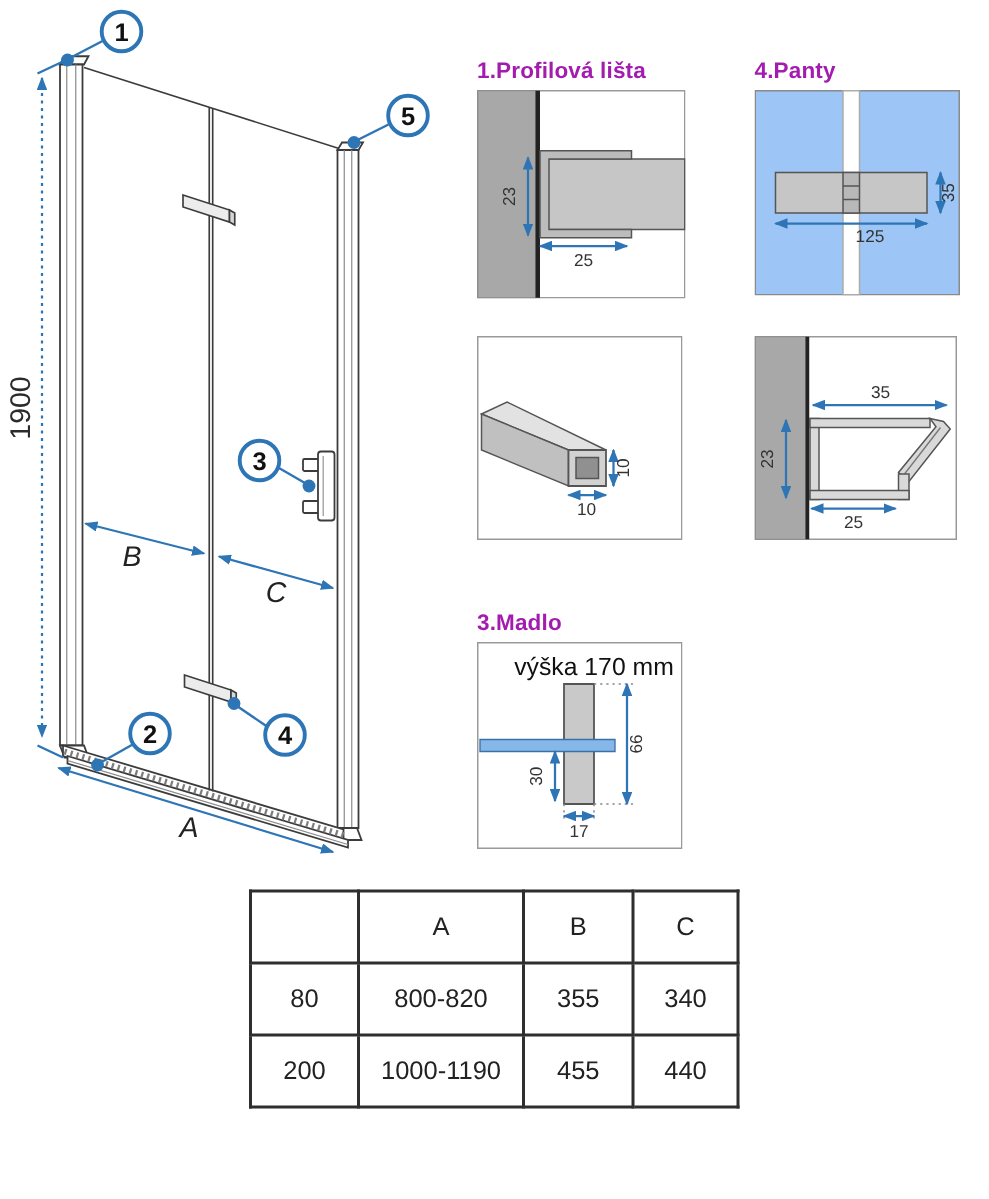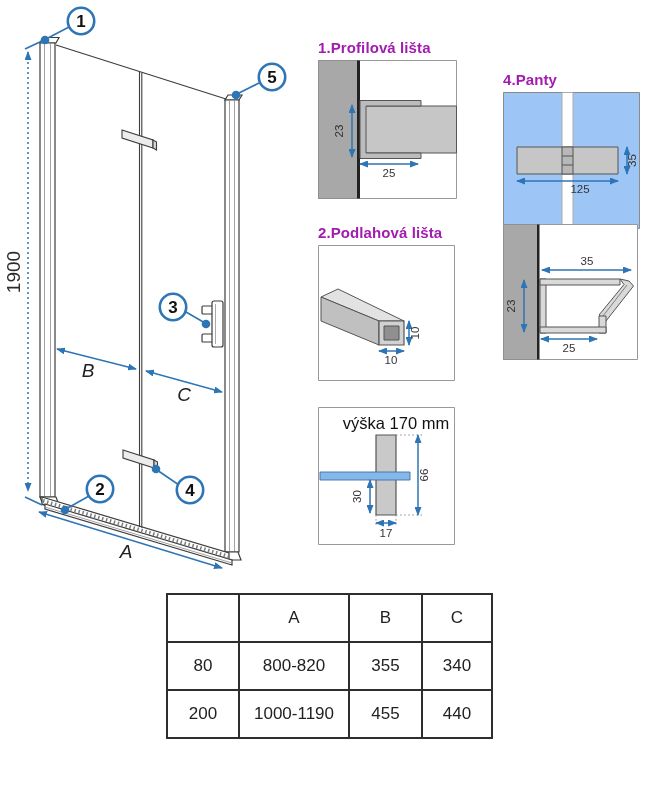--- a/index.html
+++ b/index.html
@@ -185,21 +185,21 @@
         <line class="dim" x1="34" y1="45" x2="34" y2="97" marker-start="url(#as)" marker-end="url(#ae)"></line>
         <text class="dim-label" transform="translate(25,71) rotate(-90)" text-anchor="middle">23</text>
       </g>
       <g>
         <line class="dim" x1="42" y1="104" x2="100" y2="104" marker-start="url(#as)" marker-end="url(#ae)"></line>
         <text class="dim-label" x="71" y="117" text-anchor="middle">25</text>
       </g>
     </svg>
   </div>
 
-  <div class="detail" style="left:503px;top:39px;margin-top:32px;">
+  <div class="detail" style="left:503px;top:39px;">
     <h3>4.Panty</h3>
     <svg viewBox="0 0 137 137" width="137" height="137">
       <rect x="0.5" y="0.5" width="136" height="136" fill="#9dc5f5" stroke="#8a8a8a"></rect>
       <rect x="59" y="0.5" width="11" height="136" fill="#ffffff" stroke="#ababab" stroke-width="1"></rect>
       <rect x="14" y="55" width="101" height="27" fill="#c6c6c6" stroke="#555" stroke-width="1"></rect>
       <g>
         <rect x="59" y="55" width="11" height="27" fill="#b8b8b8" stroke="#555" stroke-width="1"></rect>
         <line x1="59" y1="64" x2="70" y2="64" stroke="#555" stroke-width="1"></line>
         <line x1="59" y1="73" x2="70" y2="73" stroke="#555" stroke-width="1"></line>
       </g>
@@ -208,21 +208,20 @@
         <text class="dim-label" transform="translate(133,68.5) rotate(-90)" text-anchor="middle">35</text>
       </g>
       <g>
         <line class="dim" x1="14" y1="89" x2="115" y2="89" marker-start="url(#as)" marker-end="url(#ae)"></line>
         <text class="dim-label" x="77" y="101" text-anchor="middle">125</text>
       </g>
     </svg>
   </div>
 
   <div class="detail" style="left:318px;top:224px;">
-    <h3>2.Podlahová lišta</h3>
     <svg viewBox="0 0 137 136" width="137" height="136">
       <rect class="frame" x="0.5" y="0.5" width="136" height="135"></rect>
       <g>
         <polygon points="3,52 20,44 86,76 61,76" fill="#e2e2e2" stroke="#555" stroke-width="1"></polygon>
         <polygon points="3,52 61,76 61,100 3,76" fill="#c0c0c0" stroke="#555" stroke-width="1"></polygon>
         <rect x="61" y="76" width="25" height="24" fill="#d2d2d2" stroke="#555" stroke-width="1.2"></rect>
         <rect x="66" y="81" width="15" height="14" fill="#909090" stroke="#555" stroke-width="1"></rect>
       </g>
       <g>
         <line class="dim" x1="91" y1="76" x2="91" y2="100" marker-start="url(#as)" marker-end="url(#ae)"></line>
@@ -257,20 +256,21 @@
         <text class="dim-label" transform="translate(12,82) rotate(-90)" text-anchor="middle">23</text>
       </g>
       <g>
         <line class="dim" x1="38" y1="115" x2="94" y2="115" marker-start="url(#as)" marker-end="url(#ae)"></line>
         <text class="dim-label" x="66" y="128" text-anchor="middle">25</text>
       </g>
     </svg>
   </div>
 
   <div class="detail" style="left:318px;top:407px;">
+    <h3>3.Madlo</h3>
     <svg viewBox="0 0 137 138" width="137" height="138">
       <rect class="frame" x="0.5" y="0.5" width="136" height="137"></rect>
       <text x="78" y="22" text-anchor="middle" font-size="16.5" fill="#111" font-family="Liberation Sans, sans-serif">výška 170 mm</text>
       <rect x="58" y="28" width="20" height="80" fill="#c9c9c9" stroke="#555" stroke-width="1.2"></rect>
       <rect x="2" y="65" width="90" height="8" fill="#85b7e8" stroke="#3f6fa8" stroke-width="0.9"></rect>
       <g stroke="#8a8a8a" stroke-width="1" stroke-dasharray="1.5 2.6">
         <line x1="78" y1="28" x2="104" y2="28"></line>
         <line x1="78" y1="108" x2="104" y2="108"></line>
         <line x1="58" y1="108" x2="58" y2="119"></line>
         <line x1="78" y1="108" x2="78" y2="119"></line>

